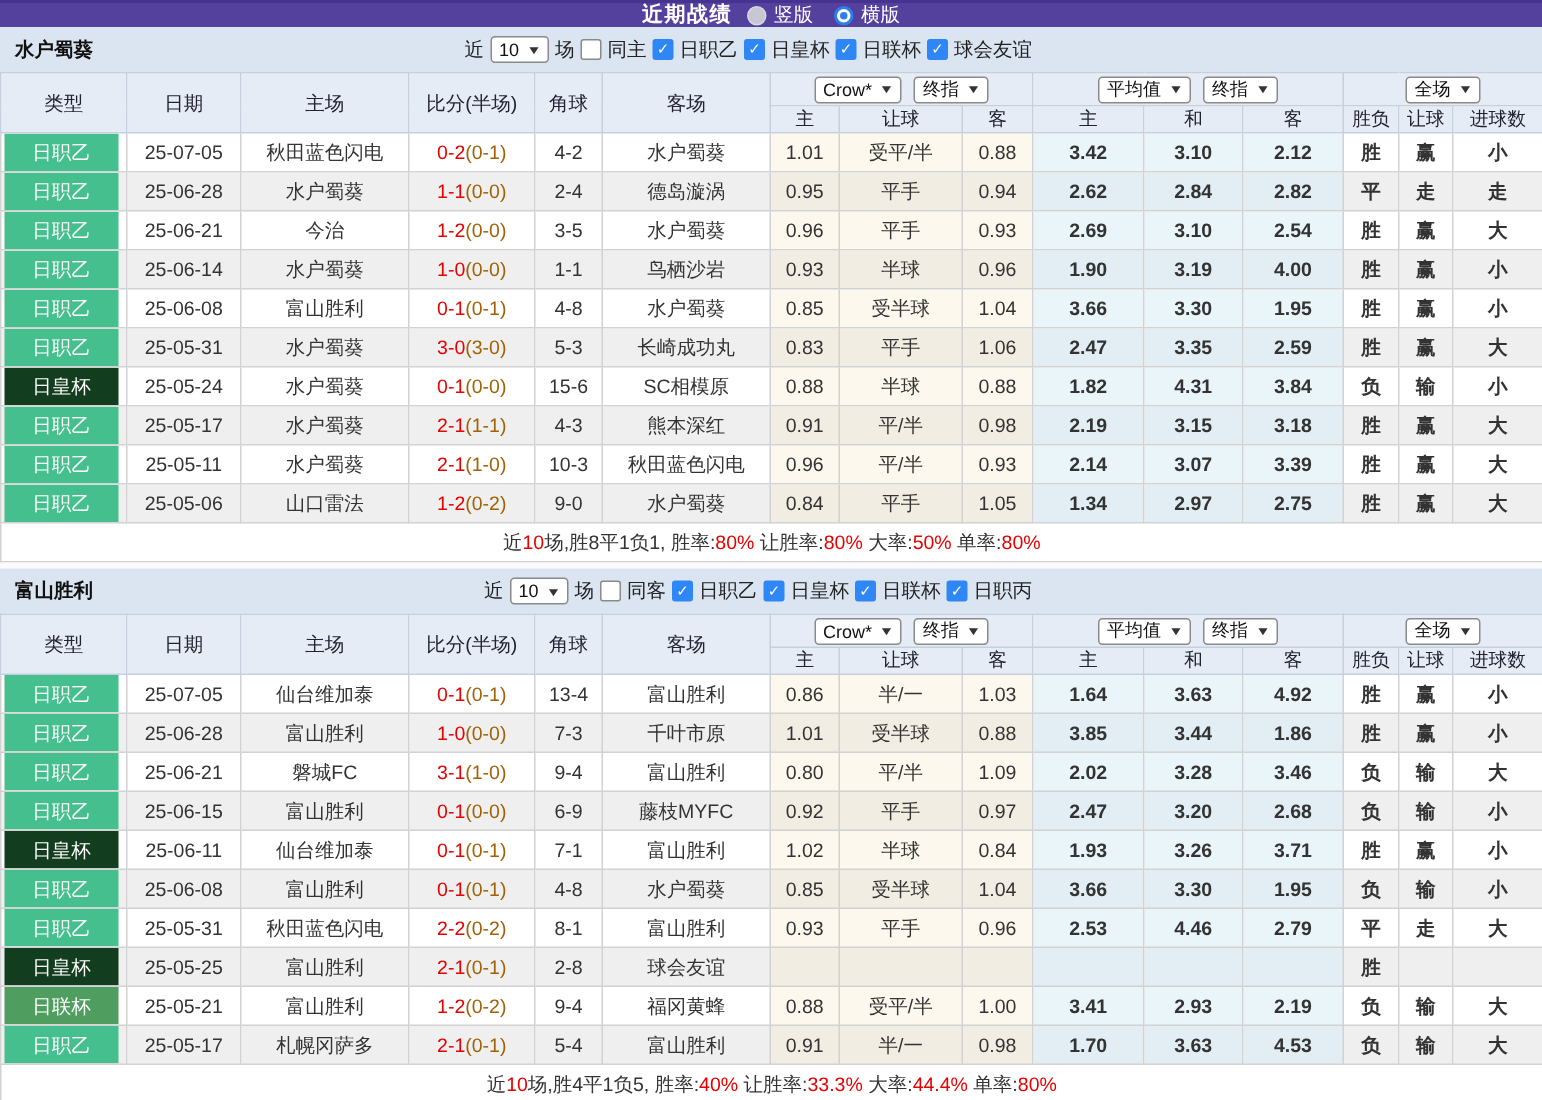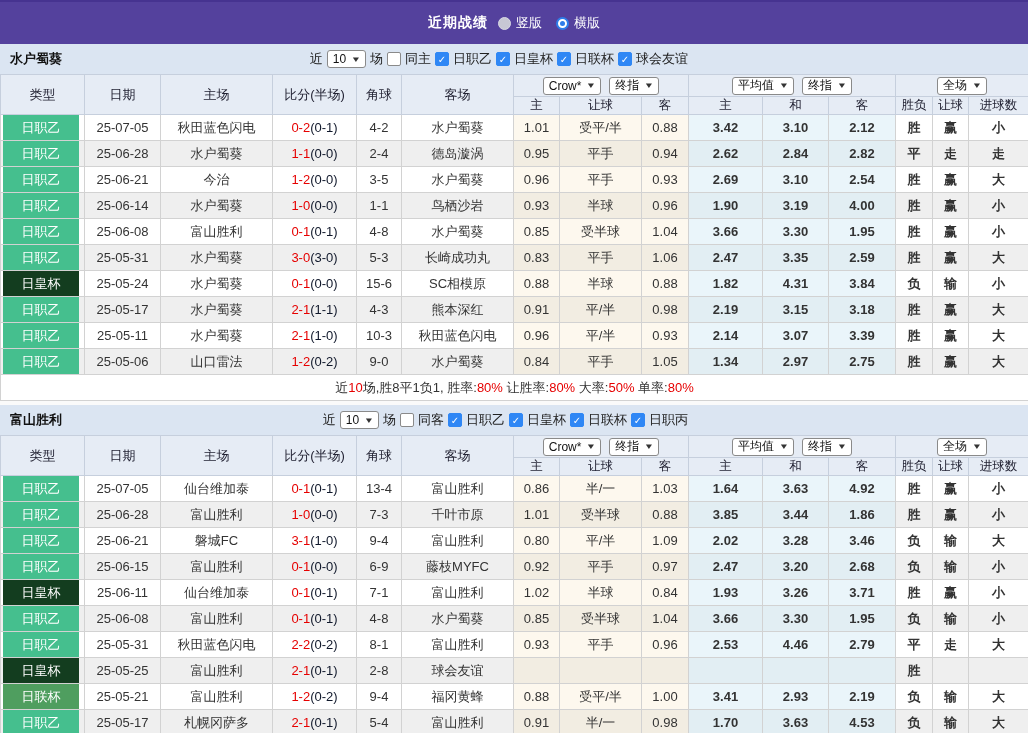--- a/index.html
+++ b/index.html
@@ -1,20 +1,20 @@
 <!DOCTYPE html>
 <html><head>
 <meta charset="utf-8">
 <style>
   * { box-sizing: border-box; }
   html,body { margin:0; padding:0; background:#fff; }
   body { width:1028px; font-family:"Liberation Sans","DejaVu Sans",sans-serif; }
 
   
-  .topbar { height:44px; background:#54419d; border-top:2px solid #463390;
+  .topbar { height:18px; background:#54419d; border-top:2px solid #463390;
             display:flex; align-items:center; justify-content:center; gap:10px; }
   .topbar .title { color:#fff; font-weight:bold; font-size:14px; letter-spacing:1px; }
   .radio-group { display:flex; align-items:center; gap:14px; }
   .radio-item { display:inline-flex; align-items:center; gap:5px; color:#fff; font-size:13px; }
   .radio { width:13px; height:13px; border-radius:50%; display:inline-block; position:relative; }
   .radio.off { background:#c7c7d4; border:1px solid #d8d8e4; }
   .radio.on  { background:#fff; border:2px solid #2f7de9; }
   .radio.on::after { content:""; position:absolute; inset:2px; border-radius:50%; background:#2f7de9; }
 
   
@@ -47,21 +47,21 @@
   tbody tr:nth-child(even) td.crow { background:#f2ede2; }
   td.avgc { background:#eaf5fa;font-weight:bold; }
   tbody tr:nth-child(even) td.avgc { background:#e2eef3; }
   td.type { padding:0; }
   .badge { height:100%; margin-right:3px; display:flex; align-items:center; justify-content:center;
            color:#fff; font-size:13px; }
   .badge.ljy { background:#45bf8e; }
   .badge.cup { background:#133d1f; }
   .badge.lc  { background:#4f9e5f; }
   .ft { color:#e60000; }
-  .ht { color:#0f172a; }
+  .ht { color:#a16207; }
   .tg { color:#2aa52a; }
   .res-r { color:#da3333; font-weight:bold; }
   .res-b { color:#3c3ccc; font-weight:bold; }
   .res-g { color:#2f9e2f; font-weight:bold; }
   td.summary { background:#fff !important; height:26px; font-size:13px; color:#222; }
   td.summary .red { color:#e60000; }
   .gap { height:4px; background:#fafafa; }
 </style>
 </head>
 <body>

